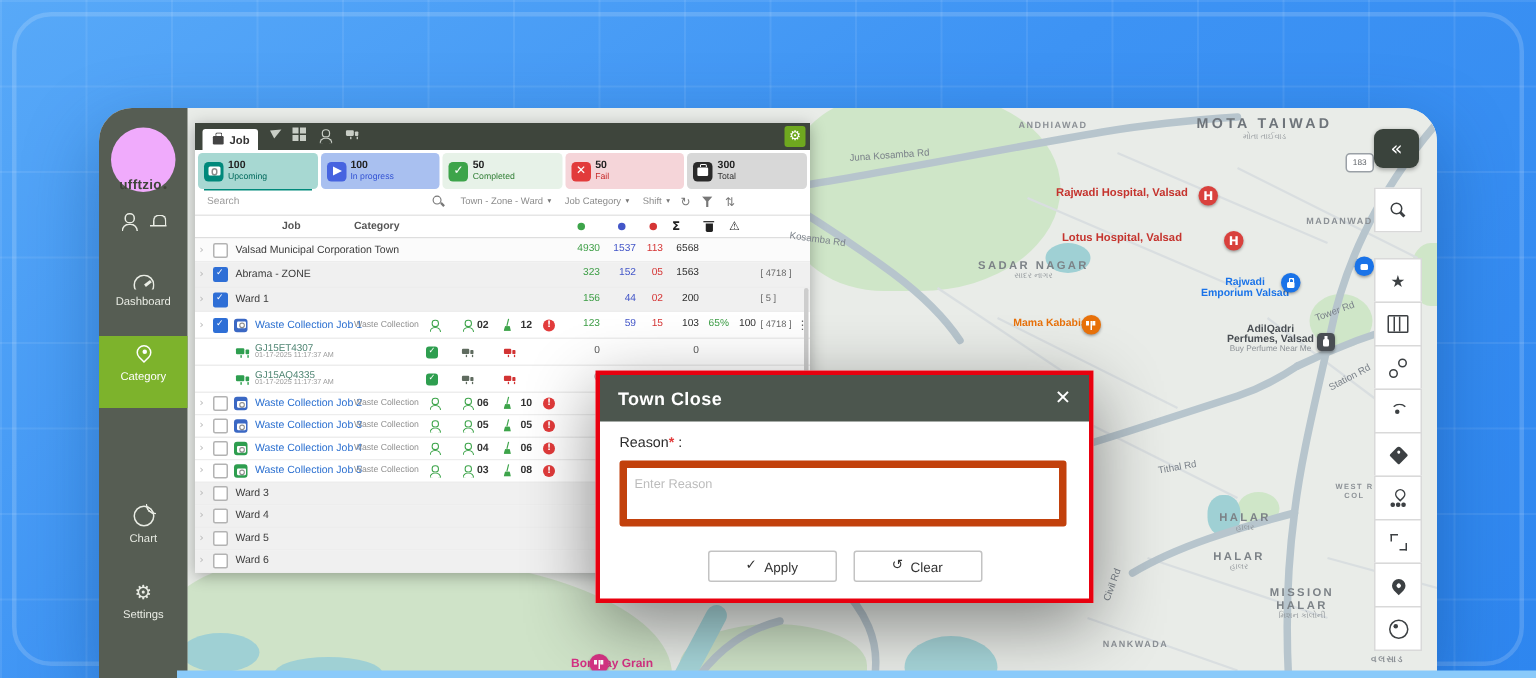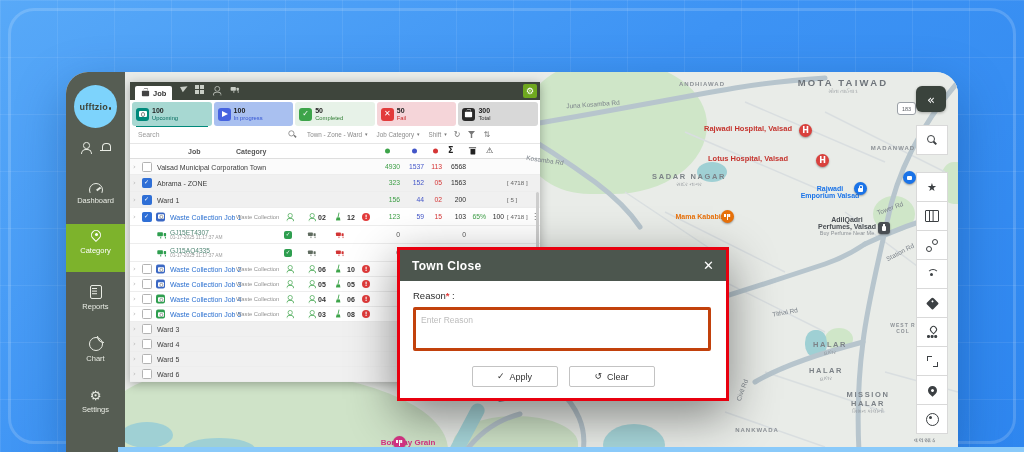--- a/index.html
+++ b/index.html
@@ -13,21 +13,21 @@
   }
   .frame{position:absolute;inset:8px;border-radius:26px;border:3px solid rgba(255,255,255,.16);pointer-events:none;z-index:1}
   .bottom-strip{position:absolute;left:118px;right:0;bottom:0;height:5px;background:#8acafa;z-index:40}
 
   
   .win{position:absolute;left:66px;top:72px;width:892px;height:380px;border-radius:22px 22px 0 0;overflow:hidden;
        box-shadow:0 18px 50px rgba(8,58,120,.38);z-index:2;background:#e9ece8}
 
   
   .sb{position:absolute;left:0;top:0;width:59px;height:100%;background:#565d53;z-index:6}
-  .logo{position:absolute;left:8px;top:13px;width:43px;height:43px;border-radius:50%;background:#7dd3fc;display:flex;align-items:center;justify-content:center}
+  .logo{position:absolute;left:8px;top:13px;width:43px;height:43px;border-radius:50%;background:#f0abfc;display:flex;align-items:flex-end;justify-content:center}
   .logo b{font-size:9px;color:#3f4539;letter-spacing:.2px}
   .logo b::after{content:"";display:inline-block;width:2.5px;height:2.5px;border-radius:50%;background:#3f4539;margin-left:1px}
   .sb-ic-row{position:absolute;top:70px;left:0;width:100%;display:flex;justify-content:center;gap:9px;color:#e9ece4}
   .nav{position:absolute;left:0;width:100%;display:flex;flex-direction:column;align-items:center;gap:3px;color:#e9ece4;font-size:7.5px;padding:5px 0;cursor:pointer}
   .nav.active{background:#7db32c;color:#fff}
   .n-dash{top:106px}.n-track{top:152px;height:38px}.n-rep{top:208px}.n-chart{top:260px}.n-set{top:312px}
 
   
   .i{position:relative;display:inline-block}
   .i-person{width:11px;height:11px}
@@ -192,21 +192,21 @@
   .sbar{position:absolute;right:1px;top:110px;width:3px;height:70px;background:#cdcdcd;border-radius:2px;z-index:3}
 
   
   .modal{position:absolute;left:272px;top:175px;width:326px;background:#fff;border:3px solid #e8000f;z-index:8;box-shadow:0 14px 45px rgba(0,0,0,.45)}
   .mhead{height:31px;background:#4c564e;display:flex;align-items:center;padding:0 12px;color:#fff}
   .mhead b{font-size:12px;letter-spacing:.3px}
   .mclose{margin-left:auto;font-size:13px;cursor:pointer}
   .mbody{padding:9px 13px 11px 13px}
   .mlabel{font-size:9.5px;color:#2b2b2b;white-space:pre}
   .req{color:#e23b3b;font-style:normal;font-weight:bold}
-  .mtext{margin-top:6px;width:298px;height:44px;border:3px solid #c2410c;border-radius:2px;resize:none;font-family:inherit;font-size:8.5px;padding:5px;color:#333;box-sizing:border-box;outline:none}
+  .mtext{margin-top:6px;width:298px;height:44px;border:5px solid #c2410c;border-radius:2px;resize:none;font-family:inherit;font-size:8.5px;padding:5px;color:#333;box-sizing:border-box;outline:none}
   .mtext::placeholder{color:#bcbcbc}
   .mbtns{display:flex;justify-content:center;gap:11px;margin-top:11px}
   .mbtn{width:86px;height:21px;background:#fff;border:1px solid #c3c3c3;border-radius:2px;font-family:inherit;font-size:9px;color:#333;display:flex;align-items:center;justify-content:center;gap:5px;cursor:pointer}
 </style>
 </head>
 <body>
 
 <div class="frame"></div>
 
 <div class="win">
@@ -756,24 +756,20 @@
       <i class="i i-bell"></i>
     </div>
     <div class="nav n-dash">
       <i class="i i-gauge"></i>
       <span>Dashboard</span>
     </div>
     <div class="nav n-track active">
       <i class="i i-pin"></i>
       <span>Category</span>
     </div>
-    <div class="nav n-rep">
-      <i class="i i-doc"></i>
-      <span>Reports</span>
-    </div>
     <div class="nav n-chart">
       <i class="i i-pie"></i>
       <span>Chart</span>
     </div>
     <div class="nav n-set">
       <span class="gly" style="font-size:13px">⚙</span>
       <span>Settings</span>
     </div>
   </div>
 </div>

